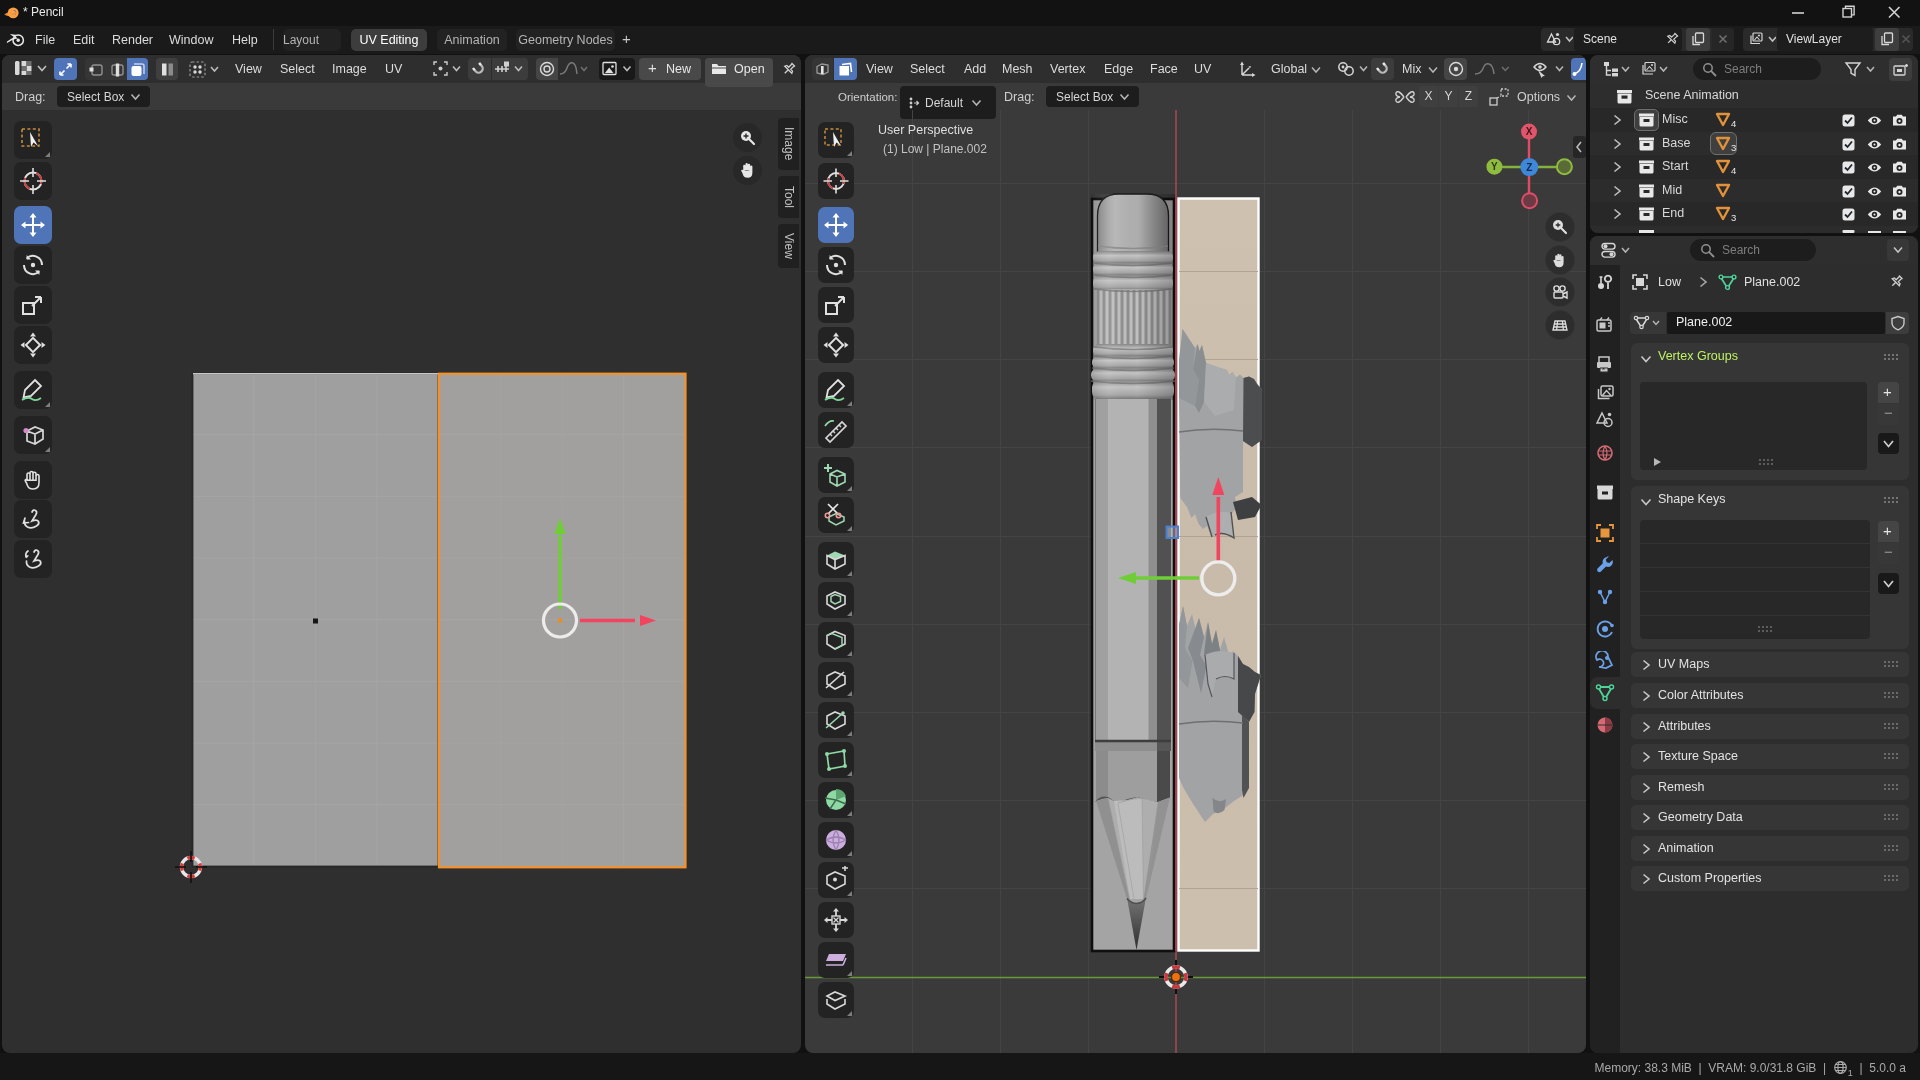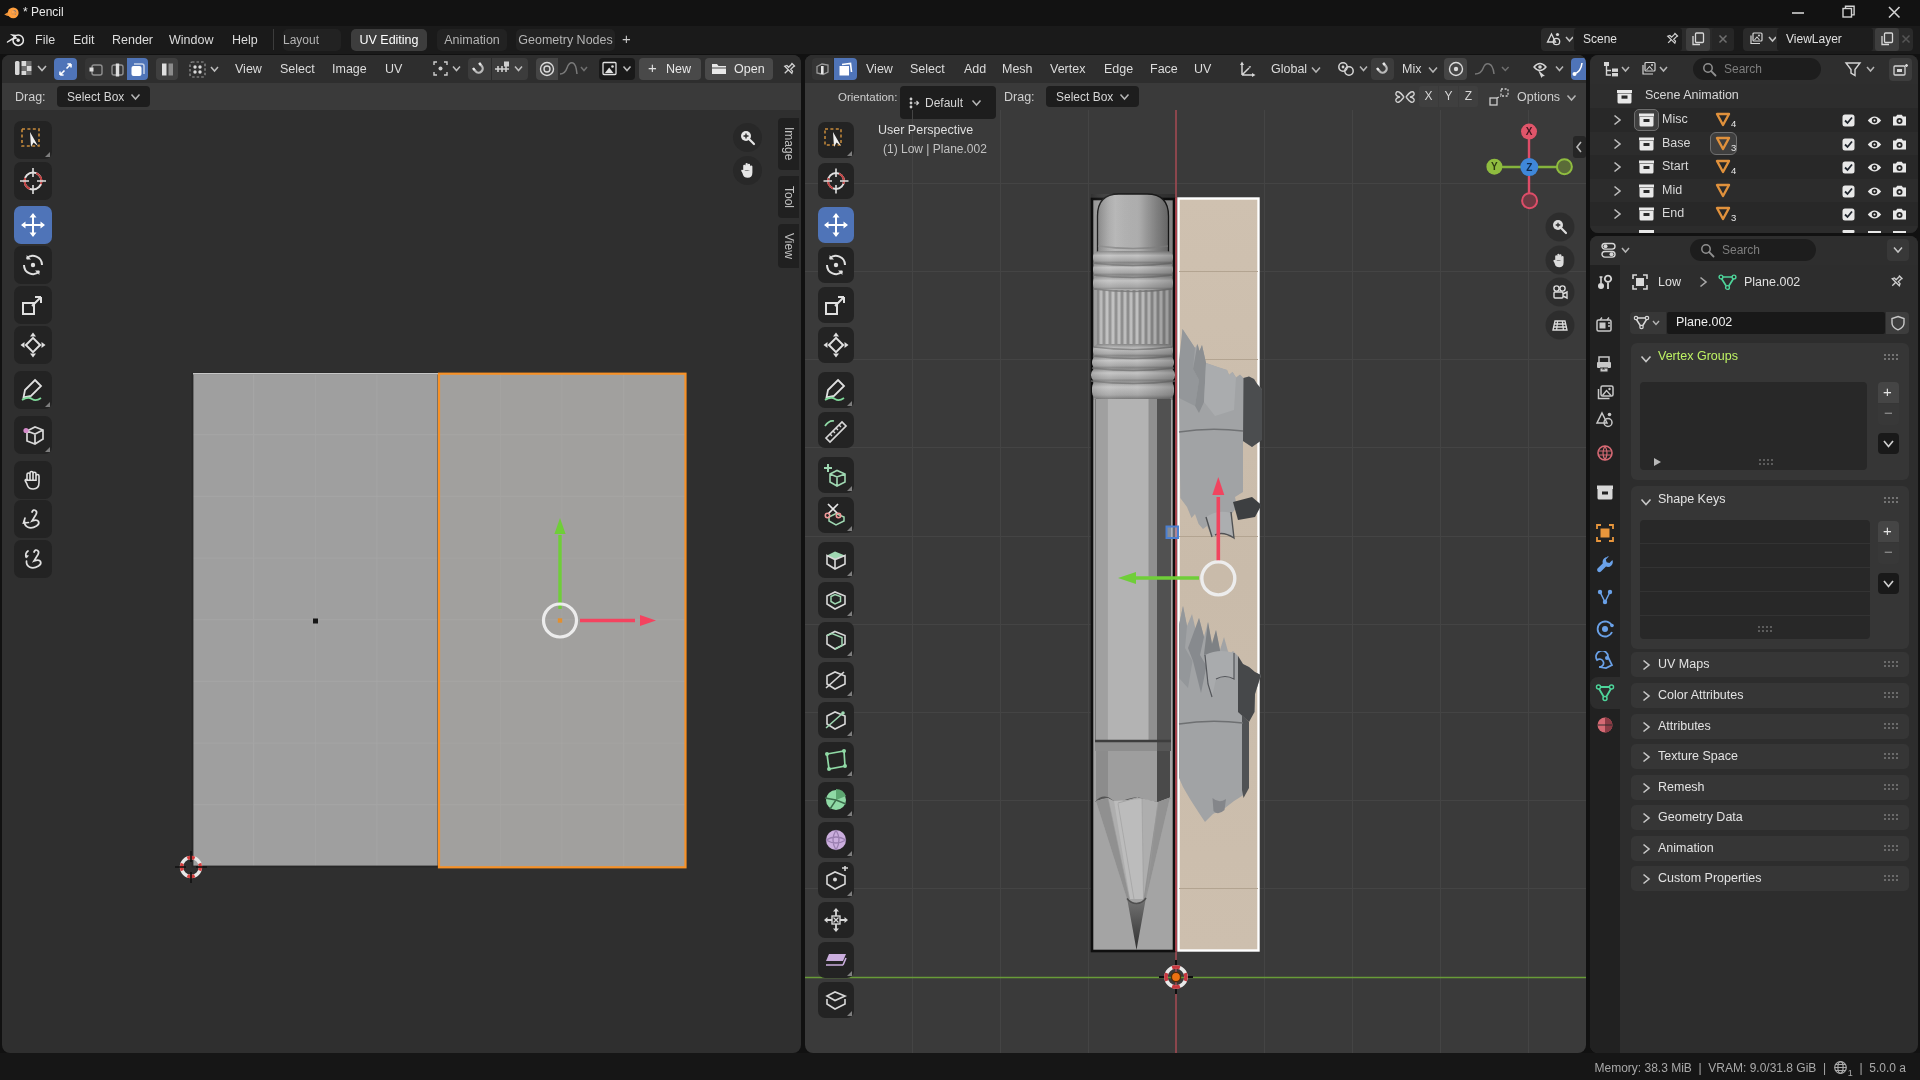--- a/index.html
+++ b/index.html
@@ -200,21 +200,21 @@
       <path d="M4 13 l4.2 -5.5 l4.2 5.5 Z" fill="#e0e0e0"></path>
     </svg>
     <div class="abs" style="left:619px;top:3px;width:14px;height:22px;border-radius:0 4px 4px 0;background:#191919;"></div>
     <svg class="abs" style="left:619px;top:10px;" width="12" height="9" viewBox="0 0 12 9">
         <path d="M2.5 1.5 l3.5 4 l3.5 -4" fill="none" stroke="#bdbdbd" stroke-width="1.5"></path>
       </svg>
     <div class="abs" style="left:637px;top:3px;width:62px;height:22px;border-radius:4px;background:#494949;color:#e8e8e8;font-size:12.5px;">
         <span style="position:absolute;left:9px;top:1px;font-size:15px;color:#e0e0e0;">+</span>
         <span style="position:absolute;left:27px;top:4px;">New</span>
       </div>
-    <div class="abs" style="left:703px;top:3px;width:68px;height:22px;border-radius:4px;background:#494949;color:#e8e8e8;font-size:12.5px;">
+    <div class="abs" style="left:703px;top:3px;width:68px;height:29px;border-radius:4px;background:#494949;color:#e8e8e8;font-size:12.5px;">
       <svg class="abs" style="left:6px;top:4px;" width="16" height="14" viewBox="0 0 16 14">
           <path d="M1 2 h5 l1.5 2 H15 v8 H1 Z" fill="#e8e8e8"></path>
           <path d="M1 6 h14" stroke="#494949" stroke-width="1"></path>
         </svg>
       <span style="position:absolute;left:29px;top:4px;">Open</span>
     </div>
     <svg class="abs" style="left:779px;top:6px;" width="16" height="16" viewBox="0 0 16 16">
       <g transform="rotate(45 8 8)">
         <path d="M5.5 2 h5 M6.5 2 v5 h-2.5 l-1 2 h10 l-1 -2 H9.5 v-5" fill="none" stroke="#d0d0d0" stroke-width="1.3"></path>
         <path d="M8 9 V14" stroke="#d0d0d0" stroke-width="1.3"></path>

